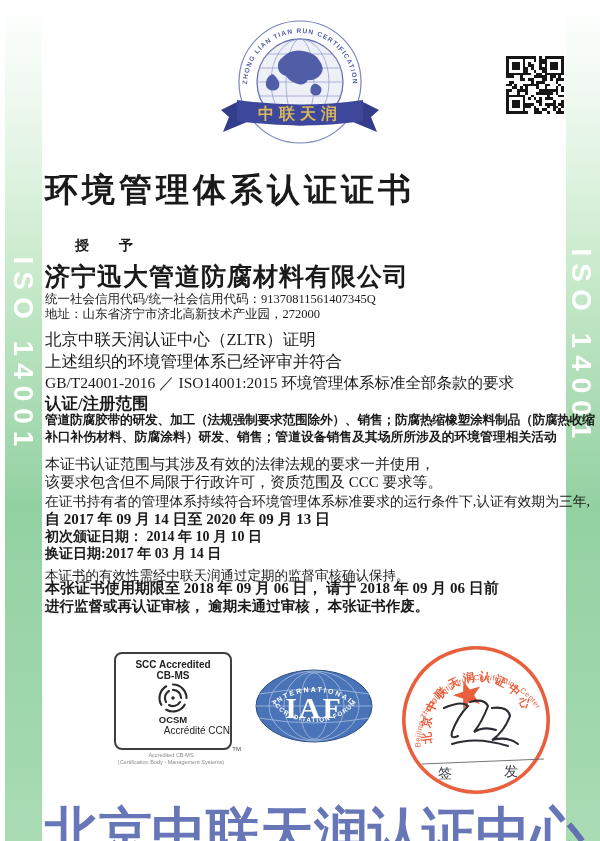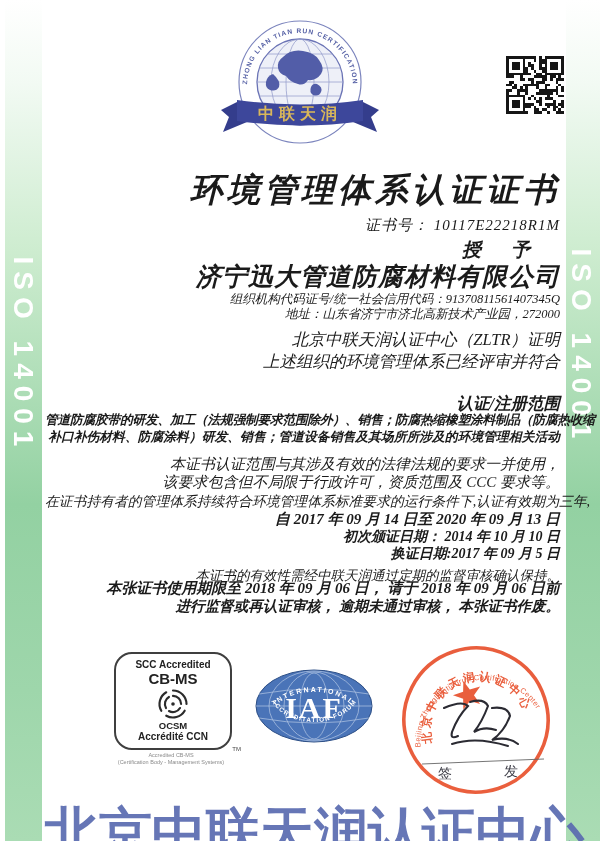--- a/index.html
+++ b/index.html
@@ -9,25 +9,25 @@
   .band{position:absolute;top:0;height:841px;
         background:linear-gradient(#ffffff 0%,#f2faf3 10%,#cdeccf 30%,#93d1a2 60%,#9ed6ab 82%,#aadcb4 100%);}
   .band.left{left:5px;width:37px;}
   .band.right{left:566px;width:34px;}
   .band-text{position:absolute;width:270px;height:37px;transform:rotate(90deg);transform-origin:left top;
              font-family:"Liberation Sans","DejaVu Sans",sans-serif;font-weight:800;font-size:28px;
              letter-spacing:7px;color:#ffffff;line-height:37px;text-align:center;}
   .band-text.l{left:42px;top:220px;}
   .band-text.r{left:600px;top:212px;}
   
-  .line{position:absolute;left:45px;width:515px;text-align:right;white-space:nowrap;font-style:italic;}
+  .line{position:absolute;left:45px;width:515px;text-align:left;white-space:nowrap;}
   .sans{font-family:"Liberation Sans","DejaVu Sans",sans-serif;}
   .title{top:168px;font-size:33px;letter-spacing:4px;font-weight:900;}
   .certno{top:216px;font-size:15px;letter-spacing:1px;}
-  .award{top:237px;font-size:19px;font-weight:bold;letter-spacing:30px;text-indent:30px;}
+  .award{top:237px;font-size:14px;font-weight:bold;letter-spacing:30px;text-indent:30px;}
   .company{top:260px;font-size:25px;font-weight:bold;letter-spacing:1px;}
   .orgcode{top:291px;font-size:12.5px;}
   .address{top:306px;font-size:12.5px;}
   .issuer{top:329px;font-size:16.5px;}
   .conform{top:351px;font-size:16.5px;}
   .standard{top:373px;font-size:15.5px;}
   .scopetitle{top:393px;font-size:16.5px;font-weight:bold;}
   .scope1{top:412px;font-size:12.8px;font-weight:bold;letter-spacing:-0.3px;}
   .scope2{top:429px;font-size:12.8px;font-weight:bold;}
   .legal1{top:455px;font-size:15px;}
@@ -40,25 +40,25 @@
   .dead1{top:579px;font-size:15px;font-weight:bold;}
   .dead2{top:597px;font-size:14.5px;font-weight:bold;}
   .website{top:615px;font-size:13px;}
   
   .emblem{position:absolute;left:213px;top:12px;width:174px;height:138px;}
   .qr{position:absolute;left:506px;top:56px;width:58px;height:58px;background:#fff;
       display:grid;grid-template-columns:repeat(21,1fr);grid-template-rows:repeat(21,1fr);}
   .qr div{background:#fff;} .qr div.d{background:#161616;}
   
   .scc{position:absolute;left:114px;top:652px;width:114px;height:94px;border:2px solid #3f3f3f;
-       border-radius:18px;text-align:center;font-family:"Liberation Sans","DejaVu Sans",sans-serif;color:#222;}
+       border-radius:8px;text-align:center;font-family:"Liberation Sans","DejaVu Sans",sans-serif;color:#222;}
   .scc .t1{margin-top:5px;font-size:10px;font-weight:bold;}
-  .scc .t2{font-size:15px;font-weight:bold;}
+  .scc .t2{font-size:10px;font-weight:bold;}
   .scc .t3{font-size:9.5px;font-weight:bold;margin-top:-2px;}
-  .scc .t4{font-size:10px;font-weight:bold;}
+  .scc .t4{font-size:10px;font-weight:normal;text-align:right;}
   .scc .tm{position:absolute;right:-11px;bottom:-4px;font-size:6px;color:#444;}
   .scc-fine{position:absolute;left:96px;top:752px;width:150px;text-align:center;color:#8a8a8a;
             font-family:"Liberation Sans","DejaVu Sans",sans-serif;font-size:5.5px;line-height:7px;}
   .iaf{position:absolute;left:253px;top:666px;width:122px;height:84px;}
   .seal{position:absolute;left:392px;top:636px;width:170px;height:175px;}
   .bottom-stamp{position:absolute;left:44px;top:797px;width:530px;white-space:nowrap;
                 font-size:54px;font-weight:900;color:#5a6bb0;letter-spacing:0px;
                 font-family:"Liberation Serif","DejaVu Serif",serif;opacity:0.92;}
 </style>
 </head>
@@ -542,38 +542,38 @@
       <div></div>
       <div class="d"></div>
       <div></div>
       <div></div>
       <div class="d"></div>
       <div class="d"></div>
       <div class="d"></div>
     </div>
 
   <div class="line title sans">环境管理体系认证证书</div>
-  <div class="line certno">证书号： 10117E22218R1M</div>
   <div class="line award">授予</div>
   <div class="line company sans">济宁迅大管道防腐材料有限公司</div>
-  <div class="line orgcode">组织机构代码证号/统一社会信用代码：91370811561407345Q</div>
+  <div class="line orgcode">统一社会信用代码/统一社会信用代码：91370811561407345Q</div>
   <div class="line address">地址：山东省济宁市济北高新技术产业园，272000</div>
 
   <div class="line conform">上述组织的环境管理体系已经评审并符合</div>
   <div class="line issuer">北京中联天润认证中心（ZLTR）证明</div>
+  <div class="line standard">GB/T24001-2016 ／ ISO14001:2015 环境管理体系标准全部条款的要求</div>
   <div class="line scope1">管道防腐胶带的研发、加工（法规强制要求范围除外）、销售；防腐热缩橡塑涂料制品（防腐热收缩</div>
   <div class="line scopetitle">认证/注册范围</div>
   <div class="line scope2">补口补伤材料、防腐涂料）研发、销售；管道设备销售及其场所所涉及的环境管理相关活动</div>
 
   <div class="line legal1">本证书认证范围与其涉及有效的法律法规的要求一并使用，</div>
   <div class="line legal2">该要求包含但不局限于行政许可，资质范围及 CCC 要求等。</div>
   <div class="line validity">在证书持有者的管理体系持续符合环境管理体系标准要求的运行条件下,认证有效期为三年,</div>
   <div class="line range">自 2017 年 09 月 14 日至 2020 年 09 月 13 日</div>
   <div class="line first">初次颁证日期： 2014 年 10 月 10 日</div>
-  <div class="line reissue">换证日期:2017 年 09 月 5 日</div>
+  <div class="line reissue">换证日期:2017 年 03 月 14 日</div>
   <div class="line maintain">本证书的有效性需经中联天润通过定期的监督审核确认保持。</div>
   <div class="line dead1">本张证书使用期限至 2018 年 09 月 06 日， 请于 2018 年 09 月 06 日前</div>
   <div class="line dead2">进行监督或再认证审核， 逾期未通过审核， 本张证书作废。</div>
 
   <div class="scc">
     <div class="t1">SCC Accredited</div>
     <div class="t2">CB-MS</div>
     <svg width="38" height="36" viewBox="0 0 40 40" style="margin:-1px auto;display:block;">
       <g stroke="#2b2b2b" stroke-width="2.4" fill="none" stroke-linecap="round">
         <path d="M20 5 A15 15 0 0 1 35 20"></path>

